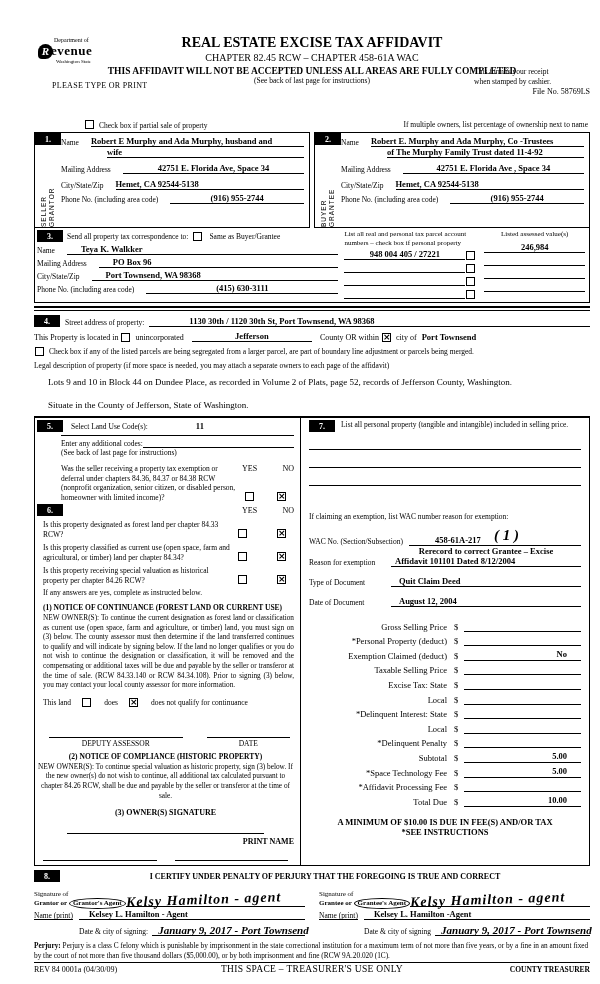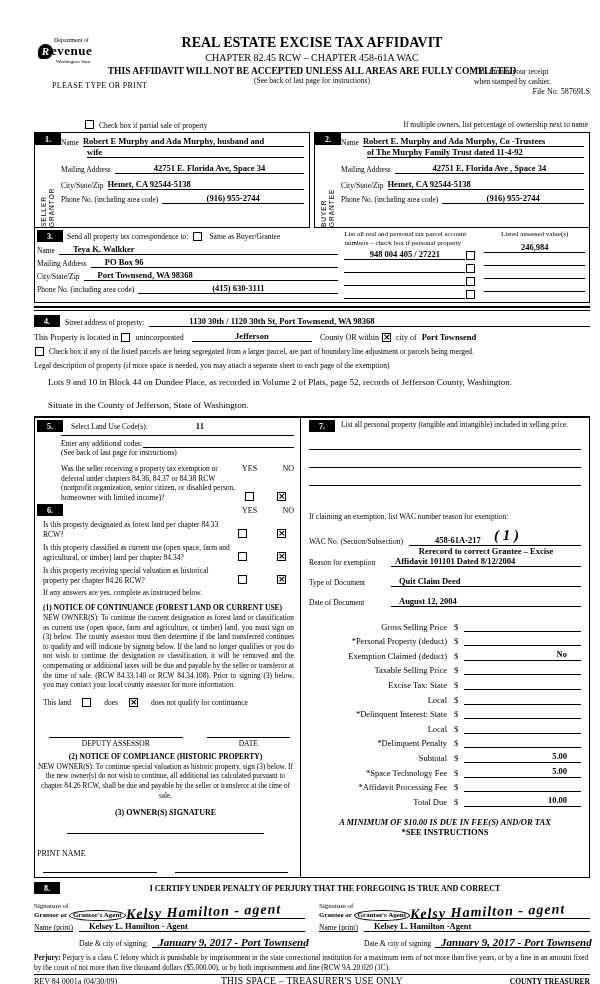--- a/index.html
+++ b/index.html
@@ -35,23 +35,23 @@
           width:26px;height:12px;font-weight:bold;font-size:8px;flex:none;}
 
   
   .parties{display:flex;gap:4px;}
   .party{flex:1;border:1px solid #000;display:flex;height:94px;}
   .pleft{width:24px;display:flex;flex-direction:column;border-right:0;}
   .pside{flex:1;display:flex;justify-content:center;gap:1px;padding-top:4px;}
   .pside span{writing-mode:vertical-rl;transform:rotate(180deg);font-size:6.5px;letter-spacing:1px;font-family:"Liberation Sans",sans-serif;}
   .pfields{flex:1;padding:1px 5px 2px 2px;display:flex;flex-direction:column;}
   .prow{display:flex;align-items:flex-end;margin-top:2px;}
-  .prow .sl{flex:none;padding-right:4px;}
+  .prow .sl{flex:none;padding-right:12px;}
   .pfill{flex:1;border-bottom:1px solid #000;font-weight:bold;font-size:8.5px;min-height:10px;line-height:10px;}
-  .pname2{border-bottom:1px solid #000;font-weight:bold;font-size:8.5px;margin-left:26px;min-height:10px;}
+  .pname2{border-bottom:1px solid #000;font-weight:bold;font-size:8.5px;margin-left:46px;min-height:10px;}
 
   
   .s3wrap{border:1px solid #000;border-top:0;display:flex;padding:2px 4px 3px 2px;}
   .s3left{width:55%;}
   .s3right{flex:1;display:flex;gap:6px;padding-left:6px;}
   .s3send{display:flex;align-items:center;gap:4px;font-size:7.5px;margin-bottom:1px;}
   .parcelcol{flex:1.2;}
   .parcelhdr{font-size:7px;line-height:8.5px;}
   .parcelrow{display:flex;align-items:flex-end;height:13px;}
   .parcelrow .pl{flex:1;border-bottom:1px solid #000;text-align:center;font-weight:bold;font-size:8.5px;}
@@ -96,21 +96,21 @@
   .n1t{font-size:7.5px;font-weight:bold;margin:6px 0 0 6px;}
   .n1b{font-size:7.3px;line-height:9.6px;text-align:justify;margin:1px 0 0 6px;}
   .thisland{display:flex;align-items:center;font-size:7.5px;margin:8px 0 0 6px;gap:10px;}
   .dalines{display:flex;gap:24px;margin:30px 4px 0 12px;}
   .daline{border-top:1px solid #000;text-align:center;font-size:7.5px;padding-top:1px;}
   .da1{flex:1.6;} .da2{flex:1;}
   .n2t{text-align:center;font-size:7.5px;font-weight:bold;margin-top:4px;}
   .n2b{text-align:center;font-size:7.3px;line-height:9.6px;margin-top:1px;}
   .ossig{text-align:center;font-size:8px;font-weight:bold;margin-top:8px;}
   .osline{border-bottom:1px solid #000;margin:16px 30px 0 30px;}
-  .printname{text-align:left;font-size:8px;font-weight:normal;margin-top:15px;}
+  .printname{text-align:right;font-size:8px;font-weight:bold;margin-top:3px;}
   .pnlines{display:flex;gap:18px;margin:14px 6px 2px 6px;}
   .pnlines div{flex:1;border-bottom:1px solid #000;}
 
   
   .s7head{display:flex;gap:6px;}
   .s7head .sl{line-height:9.5px;}
   .ppline{border-bottom:1px solid #000;height:15px;margin-top:2px;}
   .exnote{font-size:7.5px;margin-top:26px;}
   .wacrow{display:flex;align-items:flex-end;margin-top:14px;position:relative;}
   .wacrow .sl{flex:none;padding-right:6px;}
@@ -122,21 +122,21 @@
   .r1{font-weight:bold;font-size:8.5px;text-align:center;}
   .r2{font-weight:bold;font-size:8.5px;border-bottom:1px solid #000;padding-left:4px;}
   .docrow{display:flex;align-items:flex-end;margin-top:9px;}
   .docrow .sl{width:82px;flex:none;}
   .docrow .fl{flex:1;font-weight:bold;font-size:8.5px;padding-left:8px;min-height:10px;}
   .money{margin-top:10px;}
   .mrow{display:flex;align-items:flex-end;height:14.6px;font-size:8.5px;}
   .mlabel{width:138px;text-align:right;padding-right:7px;flex:none;}
   .mdollar{width:10px;flex:none;}
   .mline{flex:1;border-bottom:1px solid #000;text-align:right;font-weight:bold;font-size:8.5px;min-height:11px;padding-right:14px;}
-  .minnote{text-align:center;font-weight:bold;font-size:8.5px;margin-top:10px;font-style:italic;}
+  .minnote{text-align:center;font-weight:bold;font-size:8.5px;margin-top:10px;}
   .seeinstr{text-align:center;font-weight:bold;font-size:8.5px;margin-bottom:4px;}
 
   
   .s8{margin-top:4px;}
   .s8head{display:flex;align-items:center;}
   .s8cert{flex:1;text-align:center;font-weight:bold;font-size:8px;}
   .sigcols{display:flex;gap:14px;margin-top:6px;}
   .sigcol{flex:1;}
   .sigrow1{display:flex;align-items:flex-end;}
   .siglbl{font-size:7px;line-height:8.5px;flex:none;}
@@ -334,21 +334,21 @@
       <span class="countyfill">Jefferson</span>
       <span>County OR  within</span>
       <span class="cb">×</span>
       <span>city of</span>
       <span class="bv" style="margin-left:3px;">Port Townsend</span>
     </div>
     <div class="s4seg">
       <span class="cb"></span>
       <span>Check box if any of the listed parcels are being segregated from a larger parcel, are part of boundary line adjustment or parcels being merged.</span>
     </div>
-    <div class="legal-lbl">Legal description of property (if more space is needed, you may attach a separate sheet to each page of the exemption)</div>
+    <div class="legal-lbl">Legal description of property (if more space is needed, you may attach a separate owners to each page of the affidavit)</div>
     <div class="legal-p">Lots 9 and 10 in Block 44 on Dundee Place, as recorded in Volume 2 of Plats, page 52, records of Jefferson County, Washington.</div>
     <div class="legal-p2">Situate in the County of Jefferson, State of Washington.</div>
   </div>
 
   <div class="cols">
     <div class="colL">
       <div class="s5head">
         <span class="secnum">5.</span>
         <span class="sl">Select Land Use Code(s):</span>
         <span class="bv">11</span>

